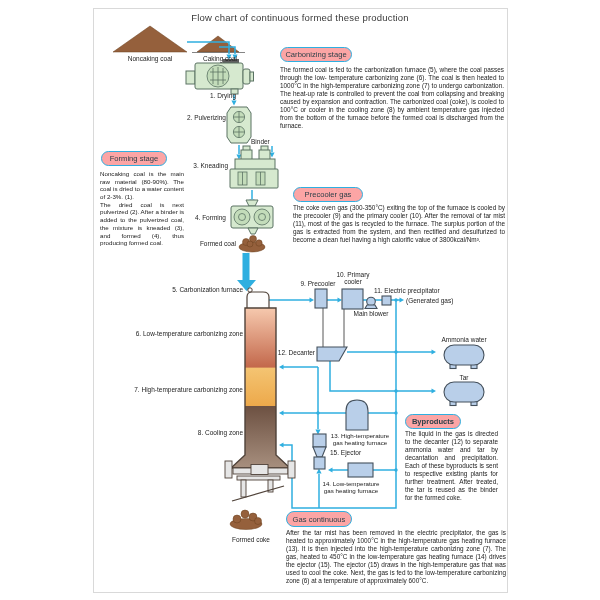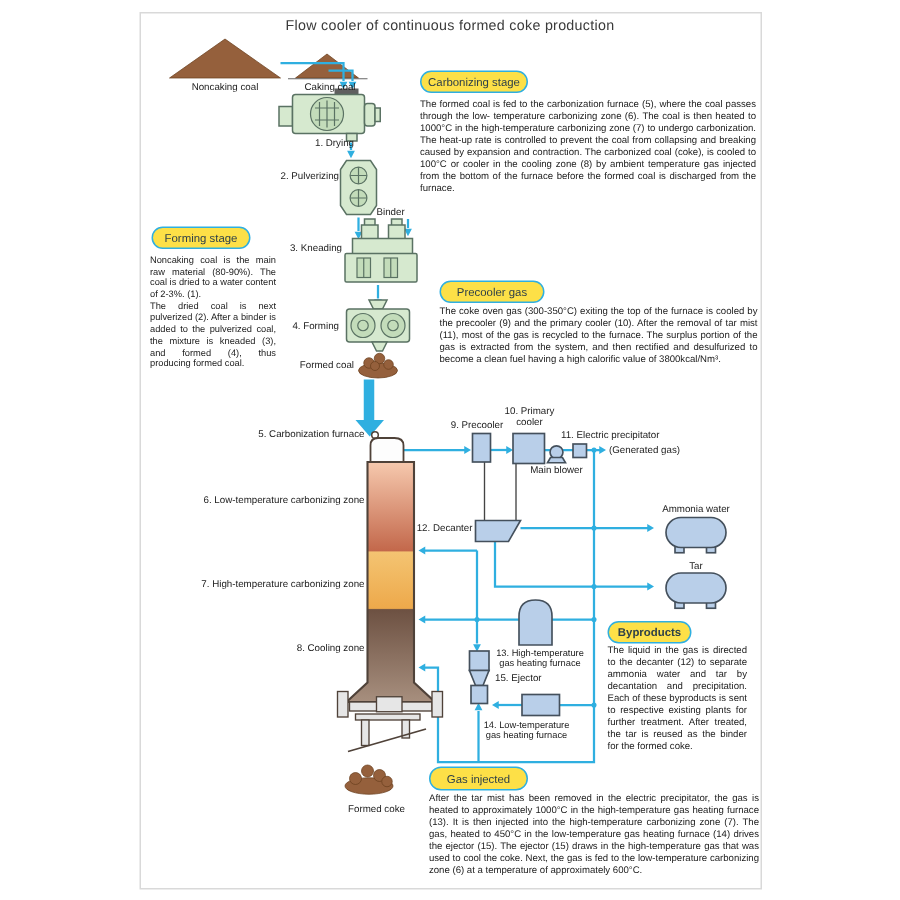--- a/index.html
+++ b/index.html
@@ -5,21 +5,21 @@
   html,body{margin:0;padding:0;background:#fff;}
   #canvas{position:relative;width:600px;height:600px;background:#fff;overflow:hidden;
           font-family:"Liberation Sans",sans-serif;}
   #frame{position:absolute;left:93px;top:8px;width:413px;height:583px;
          border:1px solid #d9d9d9;background:#fff;}
   svg.layer{position:absolute;left:0;top:0;width:600px;height:600px;}
   .title{position:absolute;left:93px;top:12px;width:414px;text-align:center;
          font-size:9.5px;color:#3a3a3a;letter-spacing:.2px;}
   .lbl{position:absolute;font-size:6.5px;line-height:1.15;color:#1c1c1c;white-space:pre-line;}
   .lbl.r{text-align:right}.lbl.c{text-align:center}
-  .bubble{position:absolute;border:1.5px solid var(--pipe);border-radius:9px;background:#fde047;
+  .bubble{position:absolute;border:1.5px solid var(--pipe);border-radius:9px;background:#fca5a5;
           color:#2e4049;font-size:7.6px;display:flex;align-items:center;justify-content:center;
           z-index:3;}
   .body{position:absolute;font-size:6.4px;line-height:1.24;color:#222;
         text-align:justify;white-space:pre-line;z-index:2;}
   
   .pipe{stroke:var(--pipe);stroke-width:1.5;fill:none;}
   .pipe-thick{fill:var(--pipe);}
   .head{fill:var(--pipe);stroke:none;}
   .dot{fill:var(--pipe);stroke:none;}
   .equip{fill:var(--equipment);stroke:#44505c;stroke-width:1.1;}
@@ -219,21 +219,21 @@
     </g>
     <path class="equip" d="M346,430 V411 Q346,400 357,400 Q368,400 368,411 V430 Z"></path>
     <g>
       <rect class="equip" x="313" y="434" width="13" height="13"></rect>
       <polygon class="equip" points="313,447 326,447 322,457 317,457"></polygon>
       <rect class="equip" x="314" y="457" width="11" height="12"></rect>
     </g>
     <rect class="equip" x="348" y="463" width="25" height="14"></rect>
   </svg>
 
-  <div class="title">Flow cooler of continuous formed coke production</div>
+  <div class="title">Flow chart of continuous formed these production</div>
 
   <div class="lbl c" style="left:111px;top:55px;width:78px;">Noncaking coal</div>
   <div class="lbl c" style="left:196px;top:55px;width:48px;">Caking coal</div>
   <div class="lbl r" style="left:198px;top:92px;width:38px;">1. Drying</div>
   <div class="lbl r" style="left:178px;top:114px;width:48px;">2. Pulverizing</div>
   <div class="lbl" style="left:251px;top:138px;width:28px;">Binder</div>
   <div class="lbl r" style="left:184px;top:162px;width:44px;">3. Kneading</div>
   <div class="lbl r" style="left:184px;top:214px;width:42px;">4. Forming</div>
   <div class="lbl r" style="left:192px;top:240px;width:44px;">Formed coal</div>
 
@@ -264,15 +264,15 @@
   <div class="bubble" style="left:101px;top:151px;width:64px;height:13px;text-align:right;">Forming stage</div>
   <div class="body" style="left:100px;top:170px;width:84px;height:86px;font-size:6.2px;">Noncaking coal is the main raw material (80-90%). The coal is dried to a water content of 2-3%. (1).
 The dried coal is next pulverized (2). After a binder is added to the pulverized coal, the mixture is kneaded (3), and formed (4), thus producing formed coal.</div>
 
   <div class="bubble" style="left:293px;top:187px;width:68px;height:13px;">Precooler gas</div>
   <div class="body" style="left:293px;top:204px;width:212px;height:62px;">The coke oven gas (300-350°C) exiting the top of the furnace is cooled by the precooler (9) and the primary cooler (10). After the removal of tar mist (11), most of the gas is recycled to the furnace. The surplus portion of the gas is extracted from the system, and then rectified and desulfurized to become a clean fuel having a high calorific value of 3800kcal/Nm³.</div>
 
   <div class="bubble" style="left:405px;top:414px;width:54px;height:13px;font-weight:bold;">Byproducts</div>
   <div class="body" style="left:405px;top:430px;width:93px;height:86px;">The liquid in the gas is directed to the decanter (12) to separate ammonia water and tar by decantation and precipitation. Each of these byproducts is sent to respective existing plants for further treatment. After treated, the tar is reused as the binder for the formed coke.</div>
 
-  <div class="bubble" style="left:286px;top:511px;width:64px;height:14px;">Gas injected</div>
+  <div class="bubble" style="left:286px;top:511px;width:64px;height:14px;">Gas continuous</div>
   <div class="body" style="left:286px;top:529px;width:220px;height:63px;">After the tar mist has been removed in the electric precipitator, the gas is heated to approximately 1000°C in the high-temperature gas heating furnace (13). It is then injected into the high-temperature carbonizing zone (7). The gas, heated to 450°C in the low-temperature gas heating furnace (14) drives the ejector (15). The ejector (15) draws in the high-temperature gas that was used to cool the coke. Next, the gas is fed to the low-temperature carbonizing zone (6) at a temperature of approximately 600°C.</div>
 </div>
 
 </body></html>

